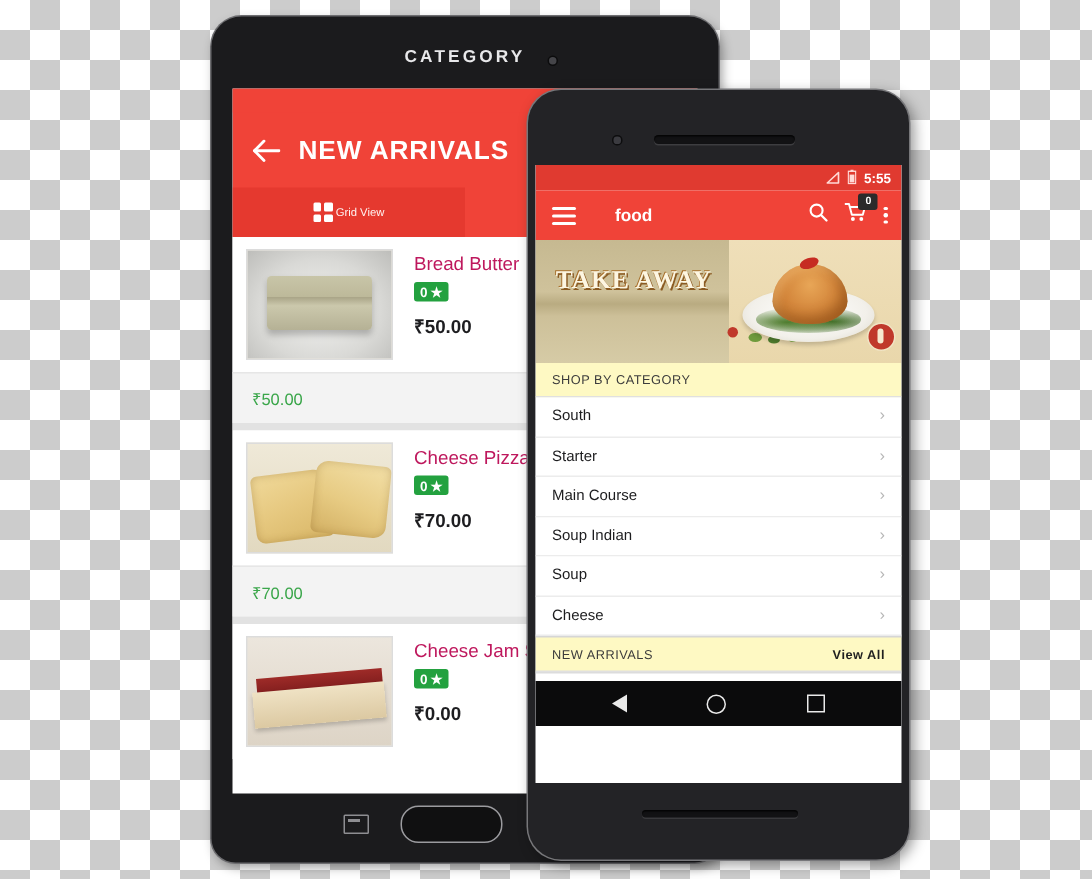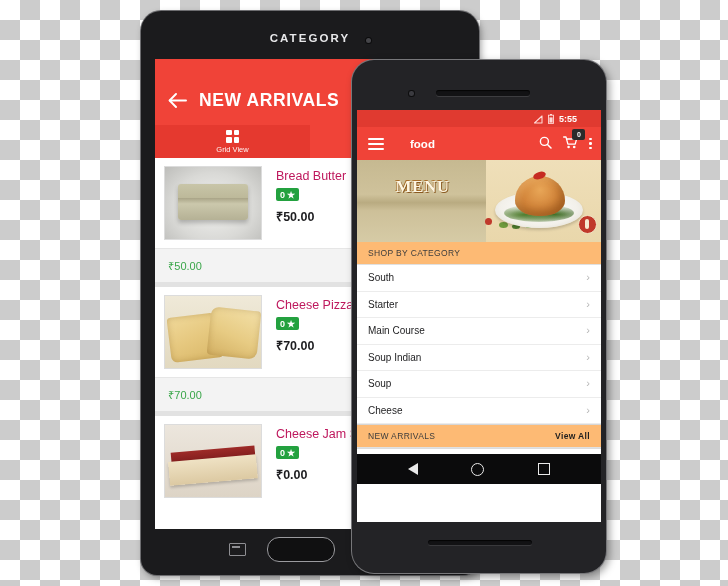--- a/index.html
+++ b/index.html
@@ -138,21 +138,21 @@
   }
   .t-tabs {
     position: absolute;
     left: 0; right: 0; top: 66px;
     height: 33px;
     display: flex;
   }
   .t-tab {
     flex: 1;
     display: flex;
-    flex-direction: column;
+    flex-direction: row;
     align-items: center;
     justify-content: center;
     color: #ffd9d5;
     font-size: 7.5px;
     gap: 2px;
   }
   .t-tab.active {
     background: #e5392f;
     color: #fff3f2;
   }
@@ -325,21 +325,21 @@
     background: #121214;
     box-shadow: inset 0 1px 1px rgba(0,0,0,0.85), 0 1px 0 rgba(255,255,255,0.1);
   }
 
   .p-status {
     height: 17px;
     background: #e03a30;
     display: flex;
     align-items: center;
     justify-content: flex-end;
-    padding-right: 24px;
+    padding-right: 7px;
     gap: 5px;
   }
   .p-time {
     color: #ffffff;
     font-size: 9px;
     font-weight: bold;
   }
   .p-appbar {
     height: 33px;
     background: #f04338;
@@ -472,21 +472,21 @@
     background:#f6ead0;
     border-radius:2px;
   }
   .deco-dot {
     position: absolute;
     border-radius: 50%;
   }
 
   .p-section-head {
     height: 22px;
-    background: #fdba74;
+    background: #fef9c3;
     display: flex;
     align-items: center;
     padding: 0 11px;
     font-size: 8.5px;
     color: #3c3c3c;
     letter-spacing: 0.35px;
     border-bottom: 1px solid #e0e0e0;
   }
   .p-section-head.with-action {
     justify-content: space-between;
@@ -721,21 +721,21 @@
         <span class="deco-dot" style="left:155px;top:64px;width:8px;height:5px;background:#4f7d2e;"></span>
         <span class="deco-dot" style="left:168px;top:62px;width:7px;height:6px;background:#8ab04c;"></span>
         <div class="dish">
           <span class="dish-plate"></span>
           <span class="dish-greens"></span>
           <span class="dish-rice"></span>
           <span class="dish-chili"></span>
         </div>
         <span class="badge-round"></span>
         <div class="banner-text">
-          <div>MENU</div>
+          <div>TAKE AWAY</div>
         </div>
       </div>
 
       <div class="p-section-head">SHOP BY CATEGORY</div>
 
       <div class="p-cat">
         <span>South</span>
         <span class="chev">›</span>
       </div>
       <div class="p-cat">

